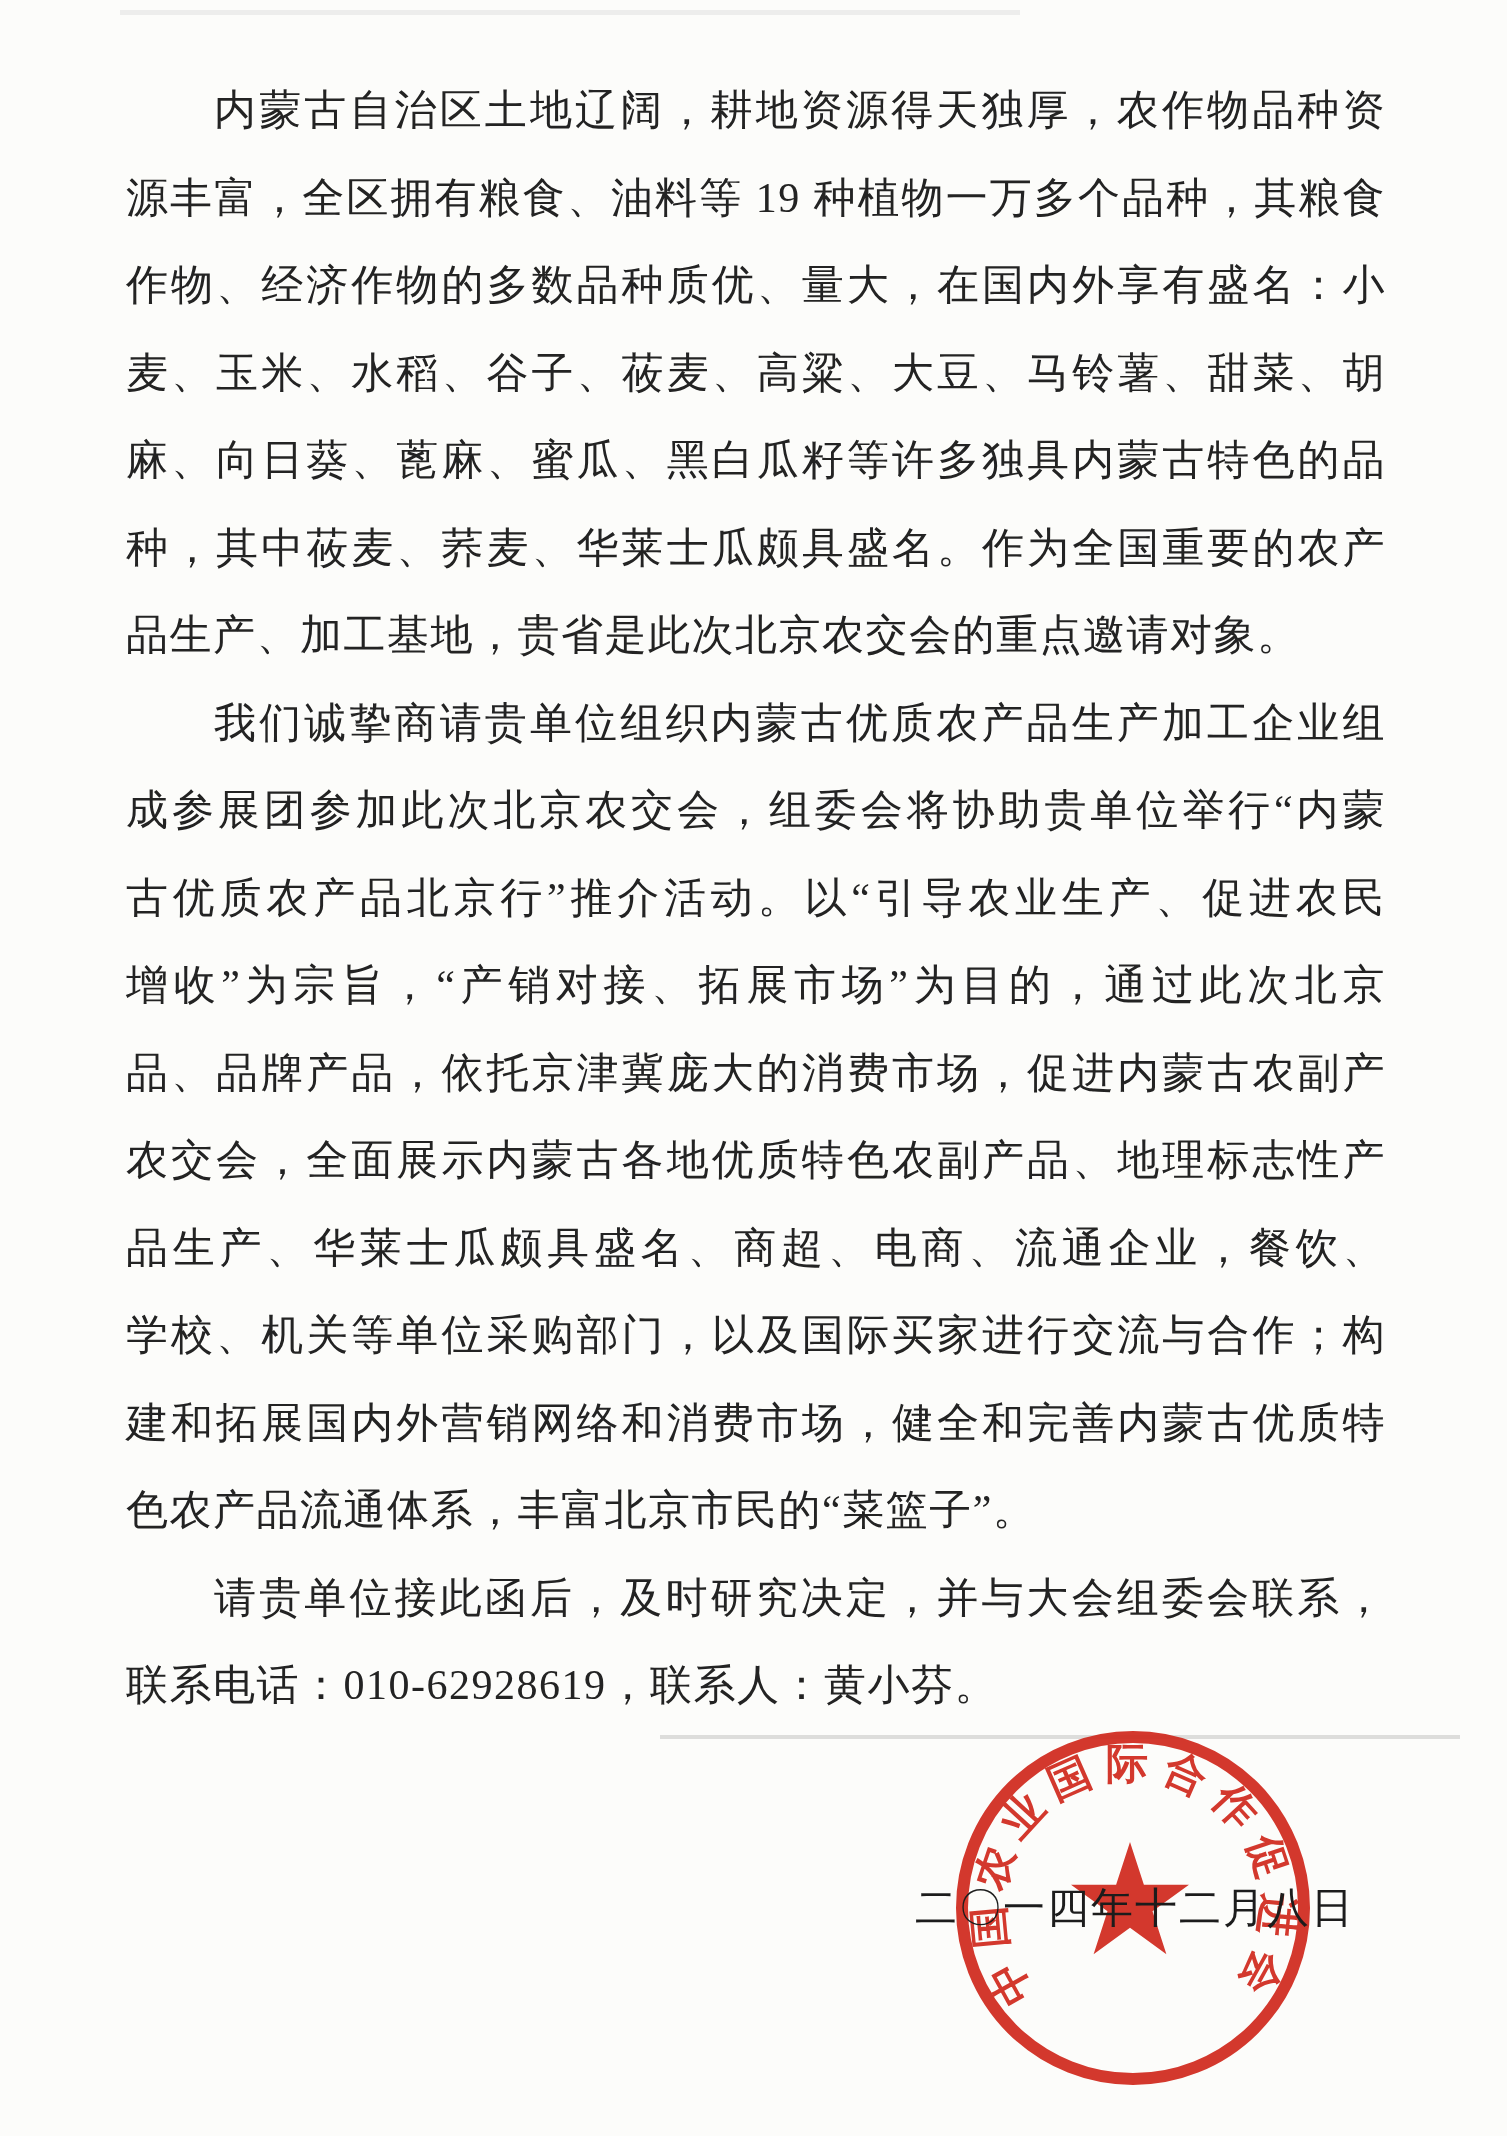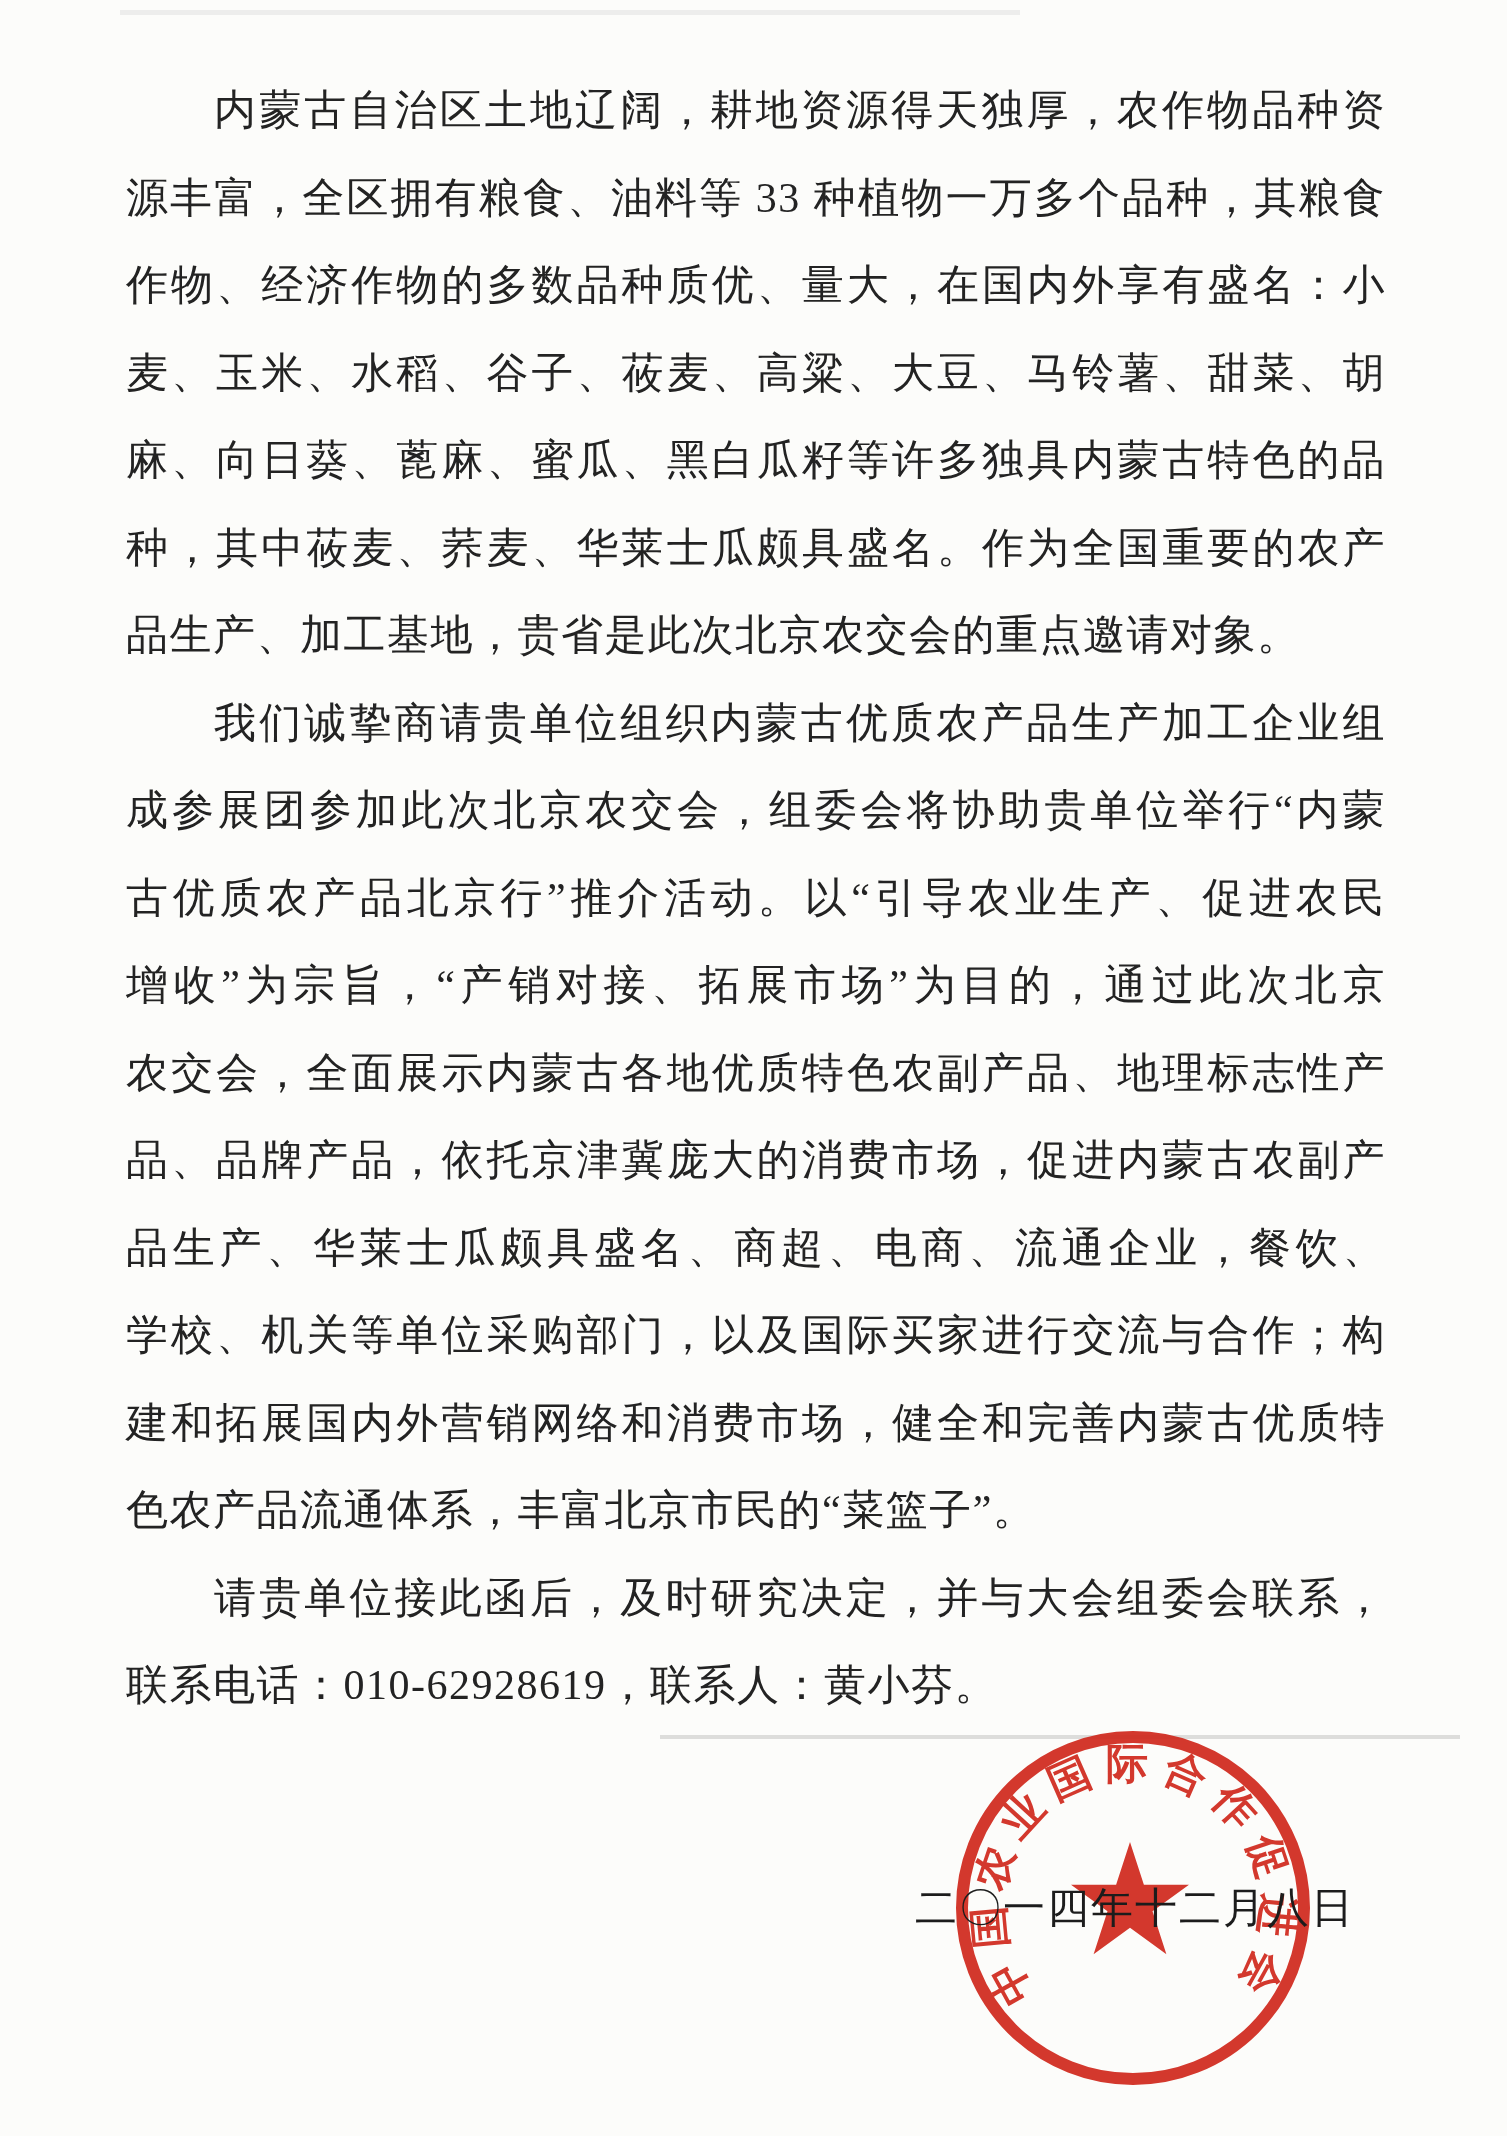--- a/index.html
+++ b/index.html
@@ -90,32 +90,32 @@
 </style>
 </head>
 <body>
 
 <div class="page">
 
   <div class="scan-artifact-top"></div>
 
   <div class="body-text">
     <div class="line indent">内蒙古自治区土地辽阔，耕地资源得天独厚，农作物品种资</div>
-    <div class="line">源丰富，全区拥有粮食、油料等 33 种植物一万多个品种，其粮食</div>
+    <div class="line">源丰富，全区拥有粮食、油料等 19 种植物一万多个品种，其粮食</div>
     <div class="line">作物、经济作物的多数品种质优、量大，在国内外享有盛名：小</div>
     <div class="line">麦、玉米、水稻、谷子、莜麦、高粱、大豆、马铃薯、甜菜、胡</div>
     <div class="line">麻、向日葵、蓖麻、蜜瓜、黑白瓜籽等许多独具内蒙古特色的品</div>
     <div class="line">种，其中莜麦、荞麦、华莱士瓜颇具盛名。作为全国重要的农产</div>
     <div class="line para-end">品生产、加工基地，贵省是此次北京农交会的重点邀请对象。</div>
     <div class="line indent">我们诚挚商请贵单位组织内蒙古优质农产品生产加工企业组</div>
     <div class="line">成参展团参加此次北京农交会，组委会将协助贵单位举行“内蒙</div>
     <div class="line">古优质农产品北京行”推介活动。以“引导农业生产、促进农民</div>
     <div class="line">增收”为宗旨，“产销对接、拓展市场”为目的，通过此次北京</div>
+    <div class="line">品、品牌产品，依托京津冀庞大的消费市场，促进内蒙古农副产</div>
     <div class="line">农交会，全面展示内蒙古各地优质特色农副产品、地理标志性产</div>
-    <div class="line">品、品牌产品，依托京津冀庞大的消费市场，促进内蒙古农副产</div>
     <div class="line">品生产、华莱士瓜颇具盛名、商超、电商、流通企业，餐饮、</div>
     <div class="line">学校、机关等单位采购部门，以及国际买家进行交流与合作；构</div>
     <div class="line">建和拓展国内外营销网络和消费市场，健全和完善内蒙古优质特</div>
     <div class="line para-end">色农产品流通体系，丰富北京市民的“菜篮子”。</div>
     <div class="line indent">请贵单位接此函后，及时研究决定，并与大会组委会联系，</div>
     <div class="line para-end">联系电话：010-62928619，联系人：黄小芬。</div>
   </div>
 
   <div class="scan-artifact"></div>
 

